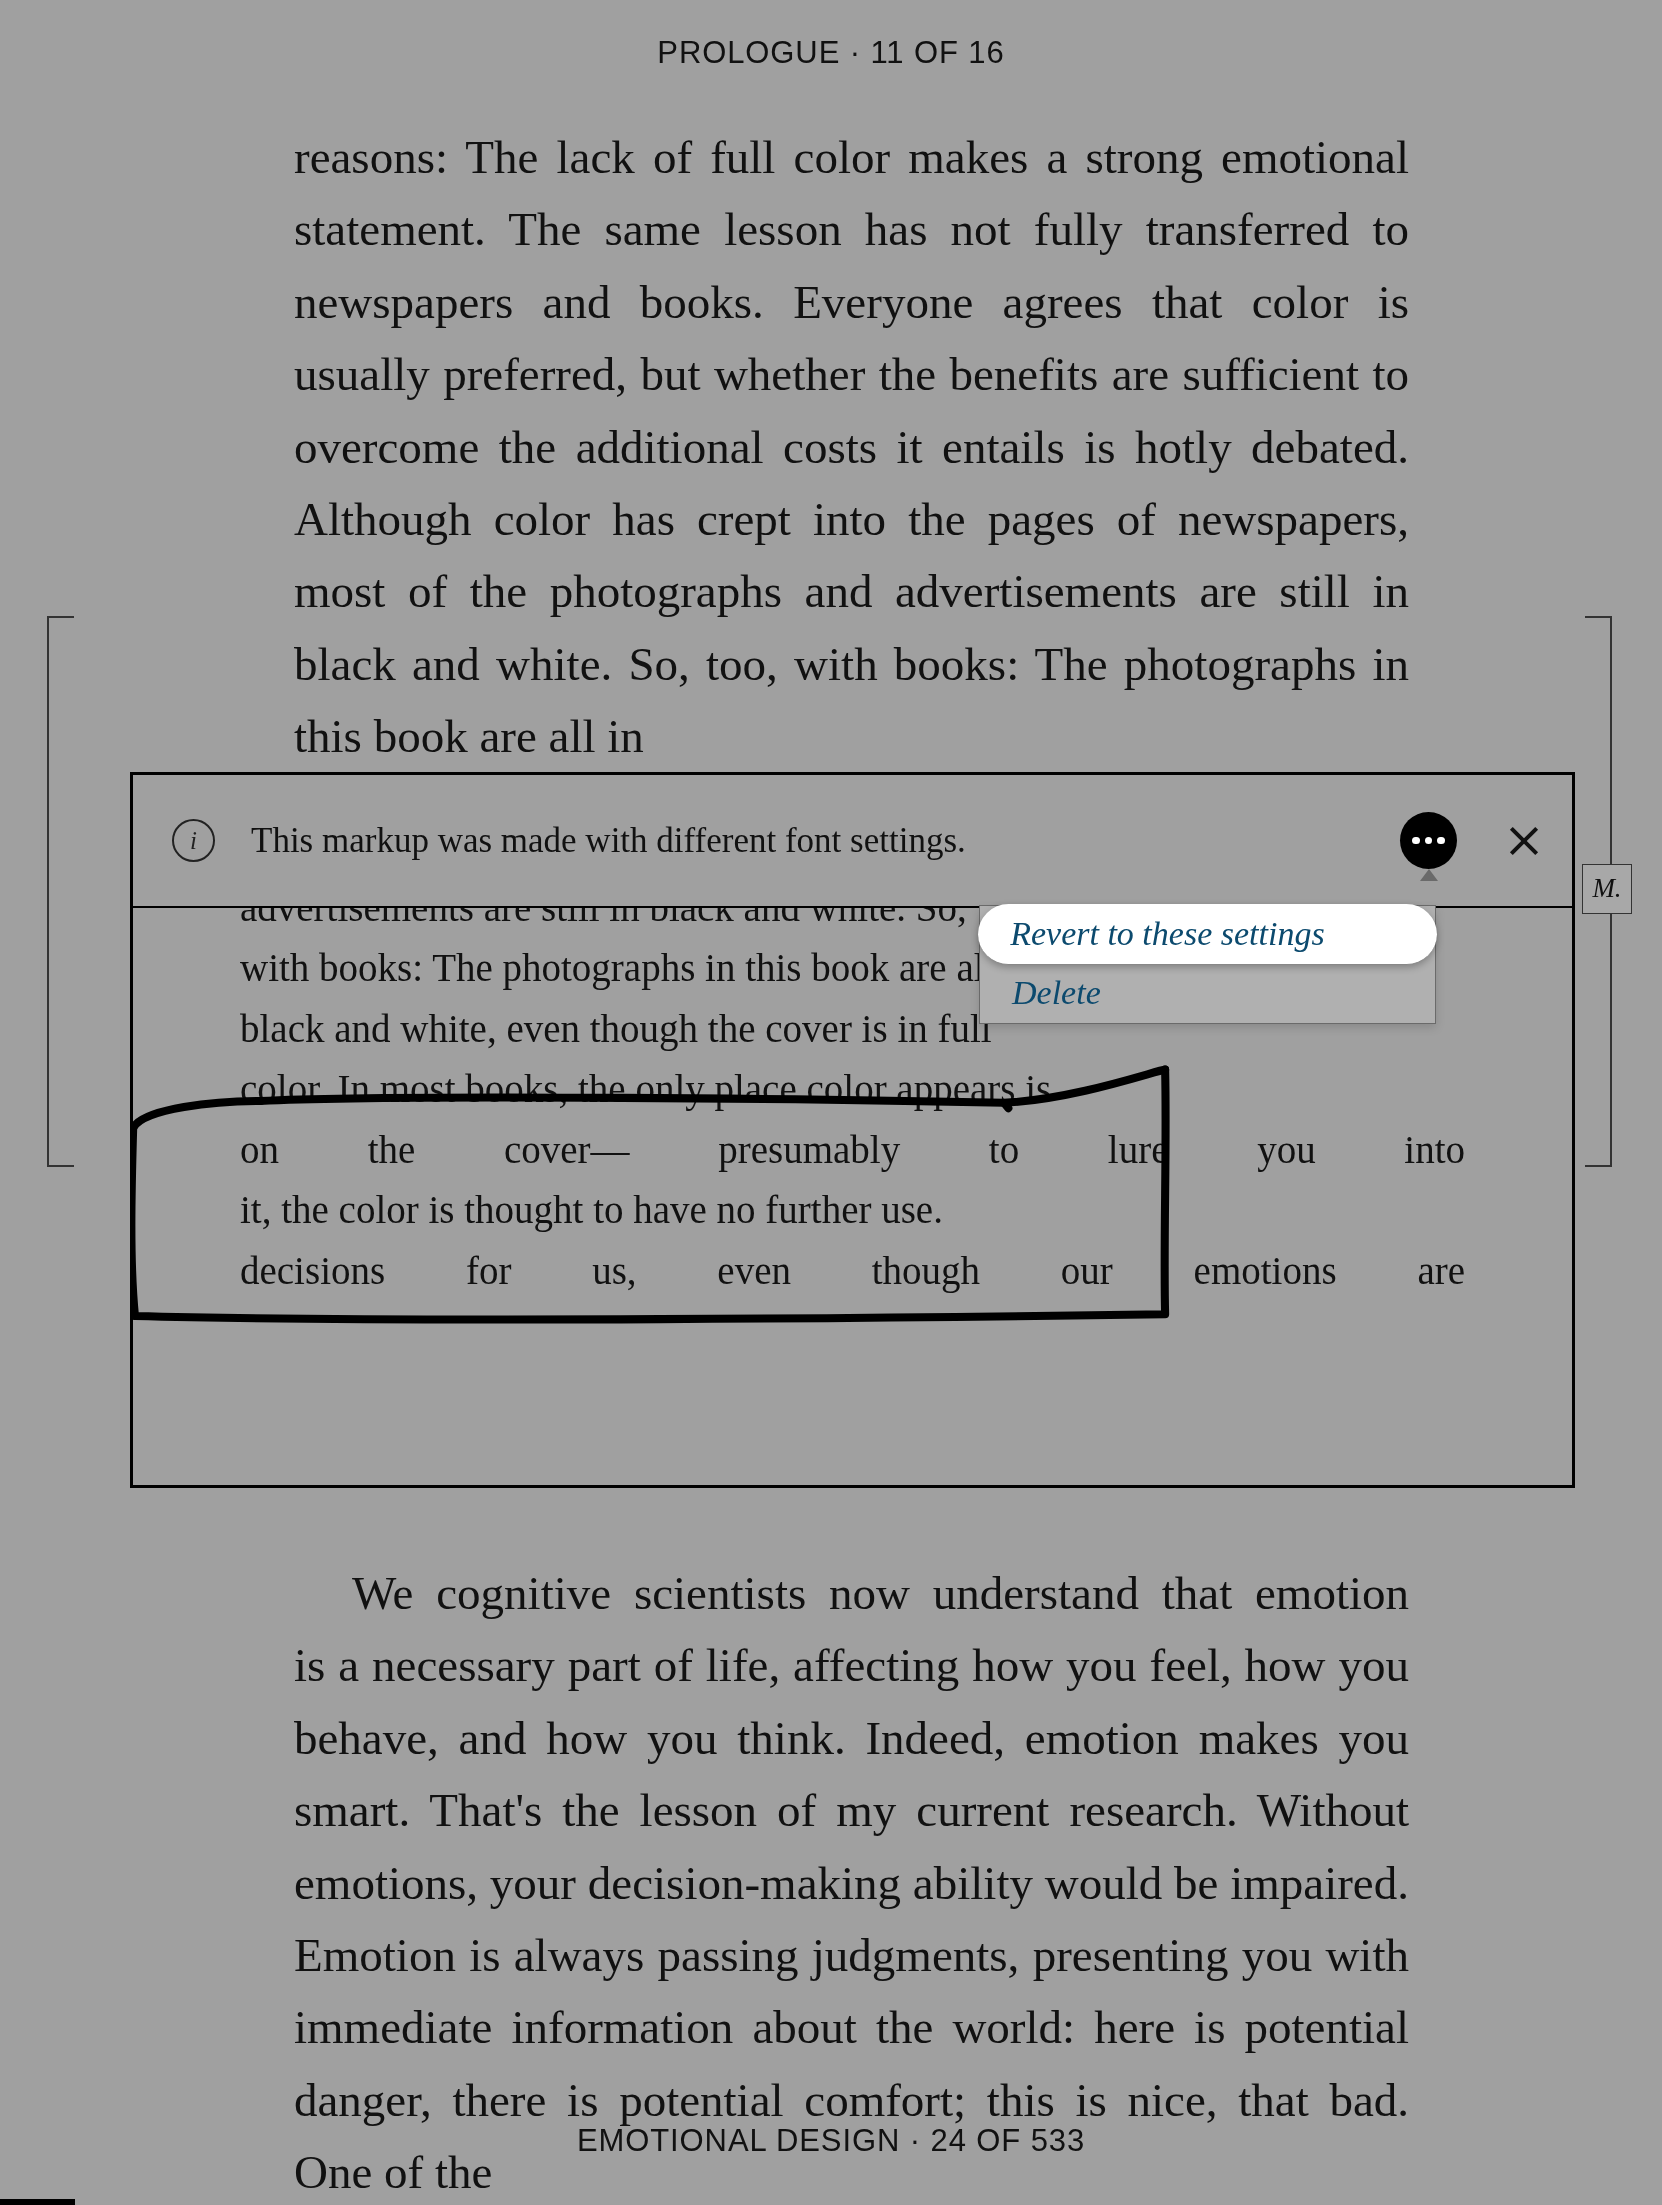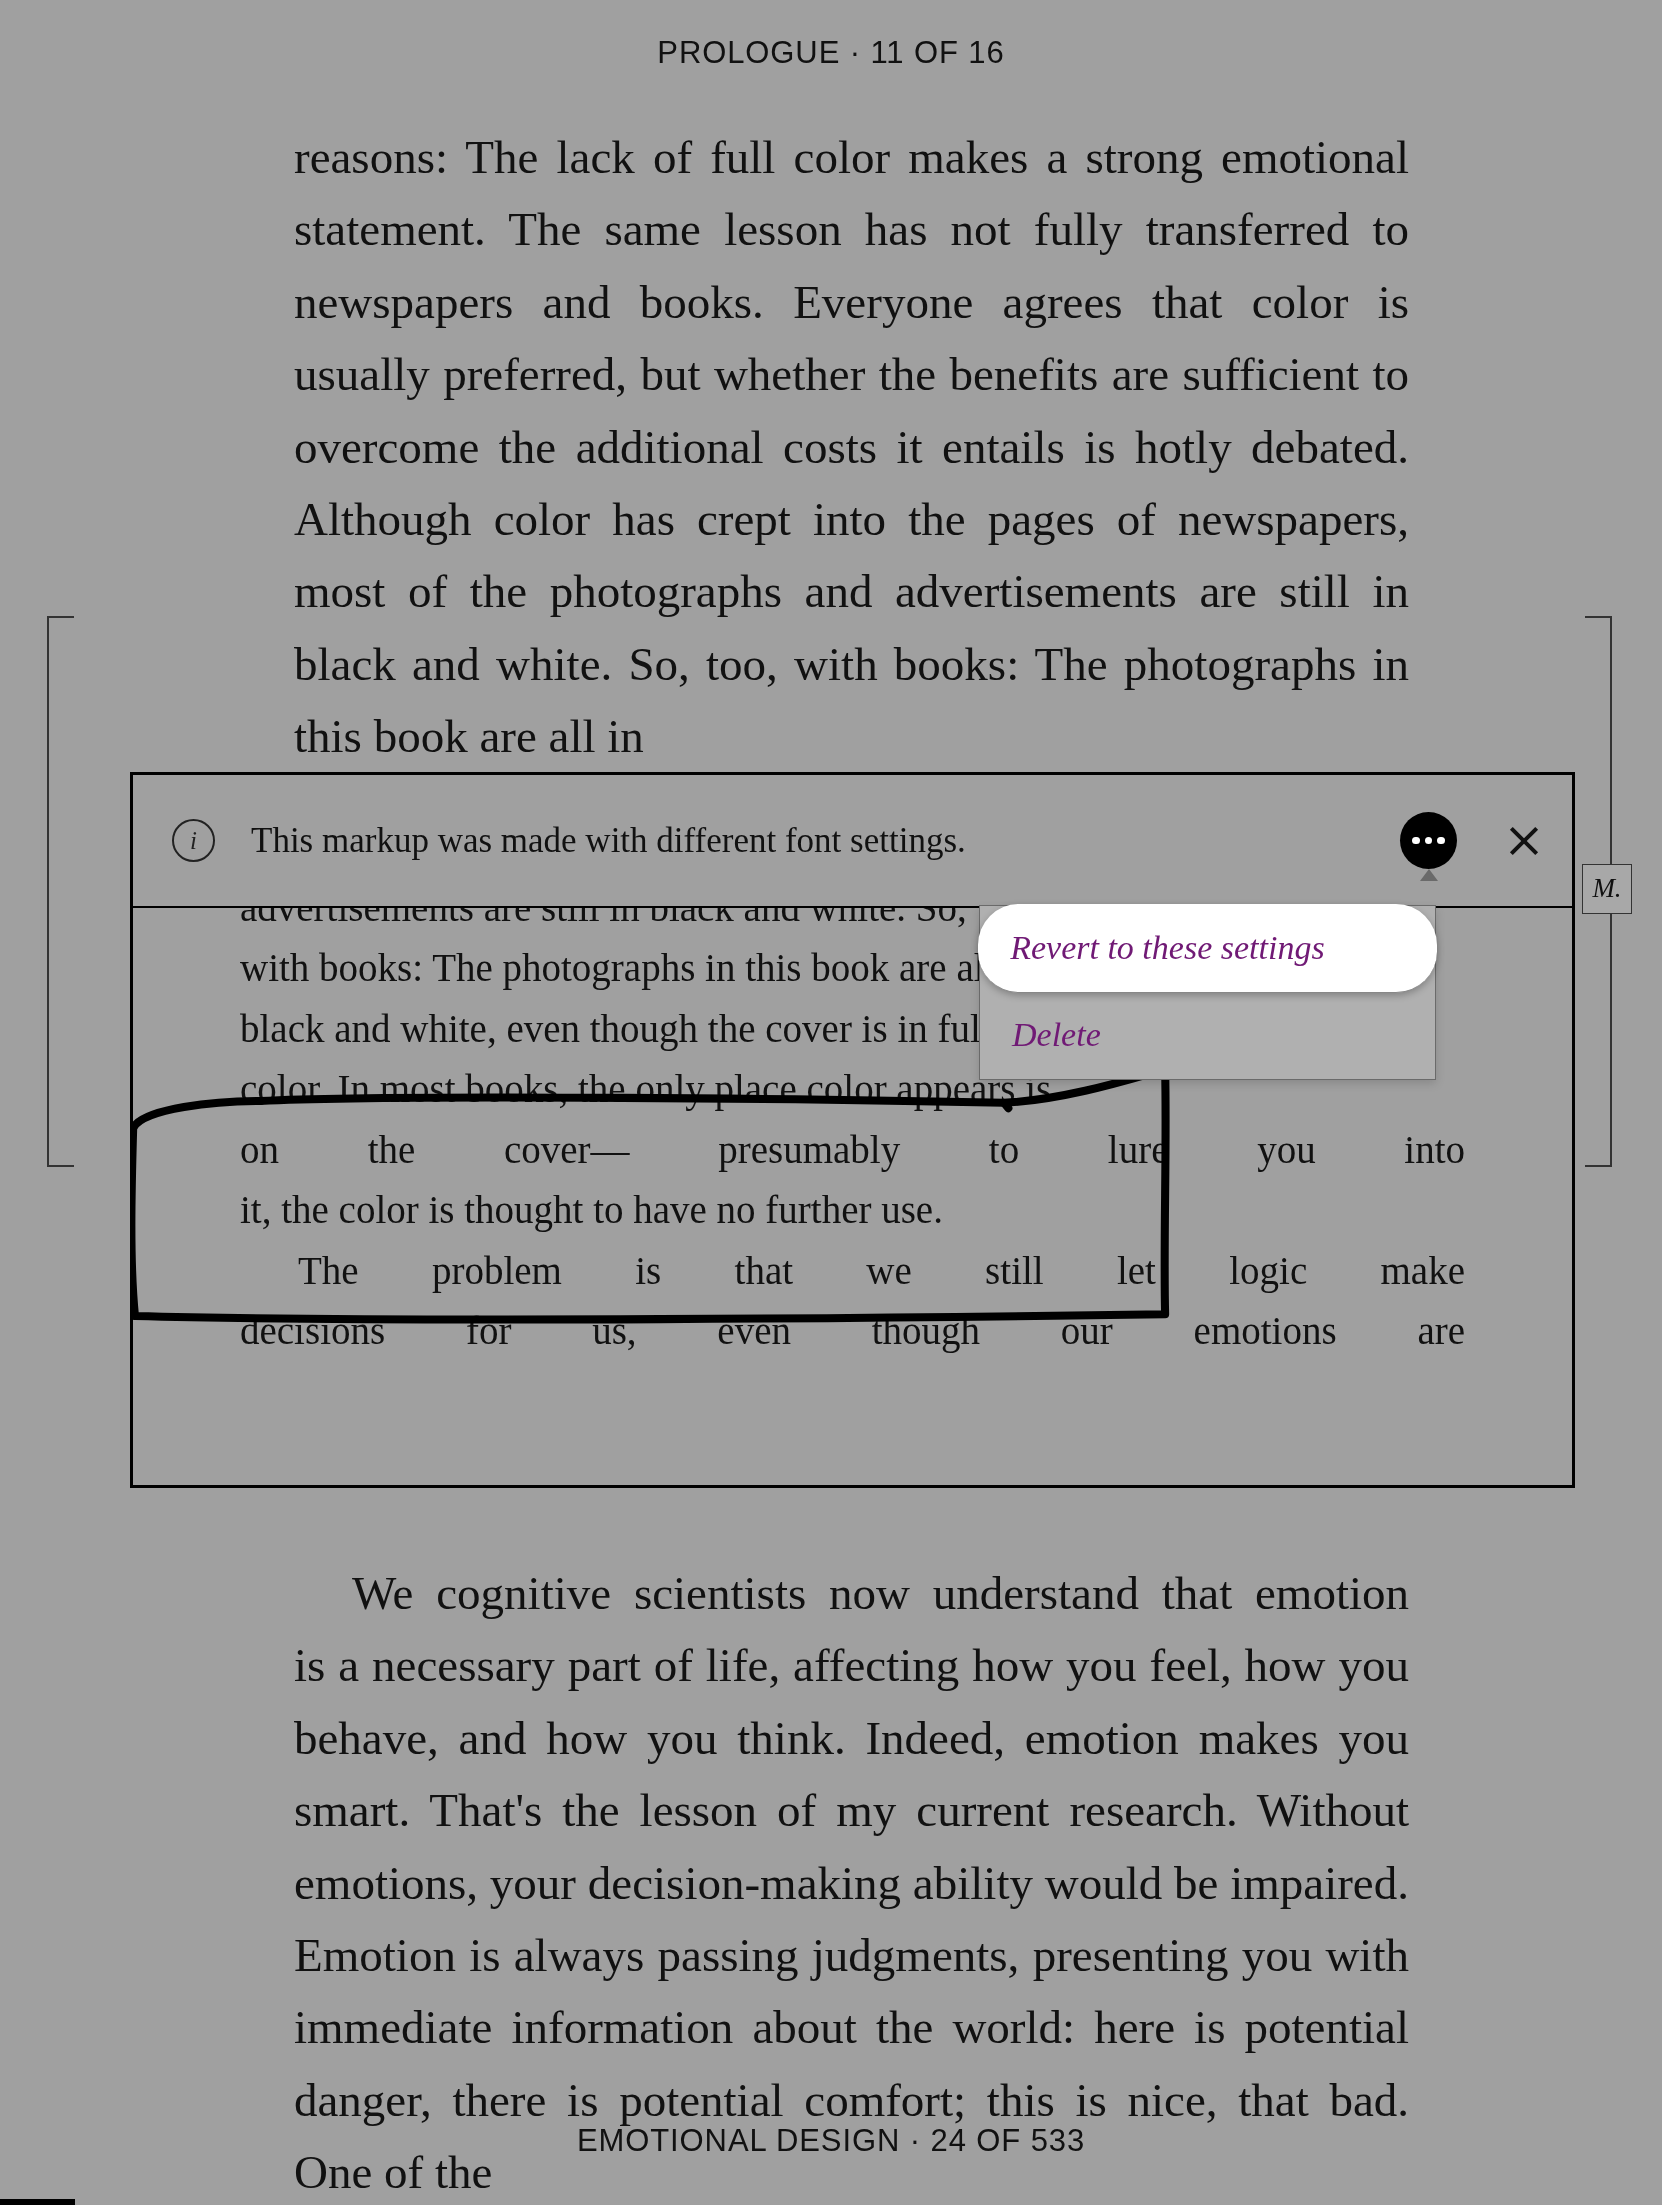--- a/index.html
+++ b/index.html
@@ -184,25 +184,25 @@
     position: absolute;
     left: 979px;
     top: 905px;
     width: 457px;
     background: #b0b0b0;
     border: 0.9px solid #6a6a6a;
     box-shadow: 0 3.6px 9px rgba(0,0,0,0.15);
     z-index: 30;
   }
   .popover-item {
-    padding: 25px 32px;
+    padding: 11px 32px;
     font-size: 34px;
     font-style: italic;
     font-family: Georgia, serif;
-    color: #701a75;
+    color: #0c4a6e;
     border-bottom: 0.9px solid #888;
   }
   .popover-item:last-child { border-bottom: none; }
   .popover-item.highlight {
     background: #fff;
     border-radius: 41px;
     margin: -1.8px;
     box-shadow: 0 2.7px 7.2px rgba(0,0,0,0.25);
     position: relative;
     z-index: 2;
@@ -251,21 +251,20 @@
     </div>
   </div>
   <div class="overlay-body">
     <div style="margin-top:-30px;">
       <div>advertisements are still in black and white. So, too,</div>
       <div>with books: The photographs in this book are all in</div>
       <div>black and white, even though the cover is in full</div>
       <div>color. In most books, the only place color appears is</div>
       <div style="text-align-last:justify;">on the cover— presumably to lure you into</div>
       <div style="text-align:left;">it, the color is thought to have no further use.</div>
-      <div class="indent" style="text-align-last:justify;">The problem is that we still let logic make</div>
       <div style="text-align-last:justify;">decisions for us, even though our emotions are</div>
     </div>
 
     <svg class="scribble" style="left:-7.2px; top:157px;" width="1066" height="278" viewBox="0 0 1190 310">
       <path d="M 150 40 C 300 32, 800 38, 980 42 L 985 48
                M 8 70 C 6 140, 4 220, 10 280
                M 1160 5 C 1162 90, 1158 200, 1160 278
                M 10 280 C 300 288, 900 282, 1160 278" stroke="#000" stroke-width="9" fill="none" stroke-linecap="round" stroke-linejoin="round"></path>
       <path d="M 150 40 C 100 40, 20 48, 8 70" stroke="#000" stroke-width="9" fill="none" stroke-linecap="round"></path>
       <path d="M 980 42 C 1060 38, 1150 6, 1160 5" stroke="#000" stroke-width="9" fill="none" stroke-linecap="round"></path>

